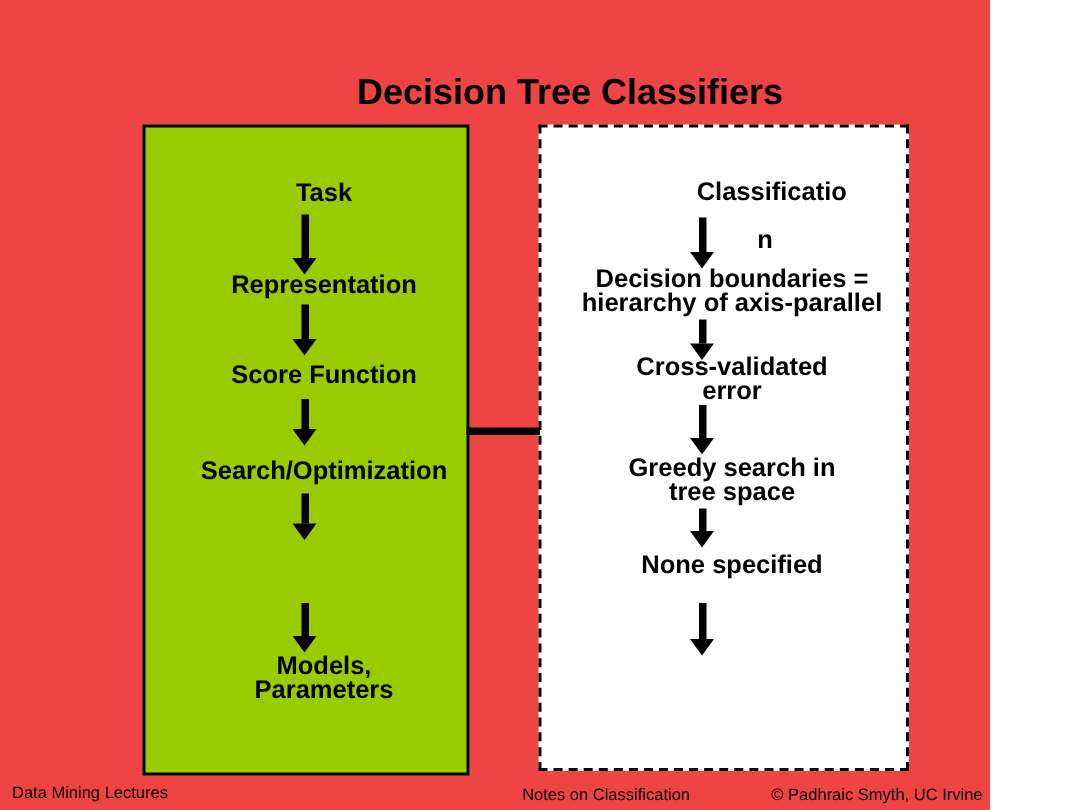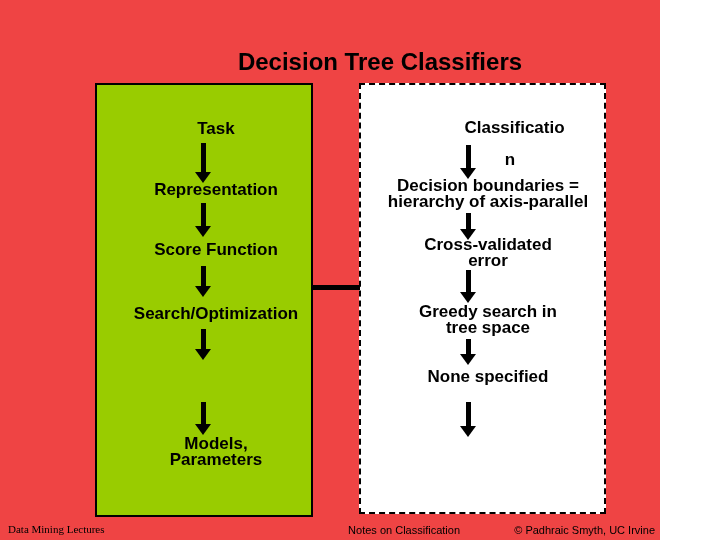--- a/index.html
+++ b/index.html
@@ -34,21 +34,21 @@
   .arrow{
     position:absolute;width:16px;display:flex;flex-direction:column;align-items:center;
   }
   .arrow .shaft{width:5px;flex:1 1 auto;background:var(--ink,#000);}
   .arrow .head{
     width:0;height:0;flex:0 0 auto;
     border-left:8px solid transparent;border-right:8px solid transparent;
     border-top:11px solid var(--ink,#000);
   }
   .footer{position:absolute;font-size:11px;line-height:14px;color:var(--ink,#000);}
-  .footer.f-left{left:8px;top:522px;font-family:Liberation Serif, serif;}
+  .footer.f-left{left:8px;top:522px;}
   .footer.f-center{left:260px;top:523px;width:200px;text-align:right;}
   .footer.f-right{right:5px;top:523px;text-align:right;}
 </style>
 </head>
 <body>
 
 <div class="slide">
 
   <div class="title">Decision Tree Classifiers</div>
 

